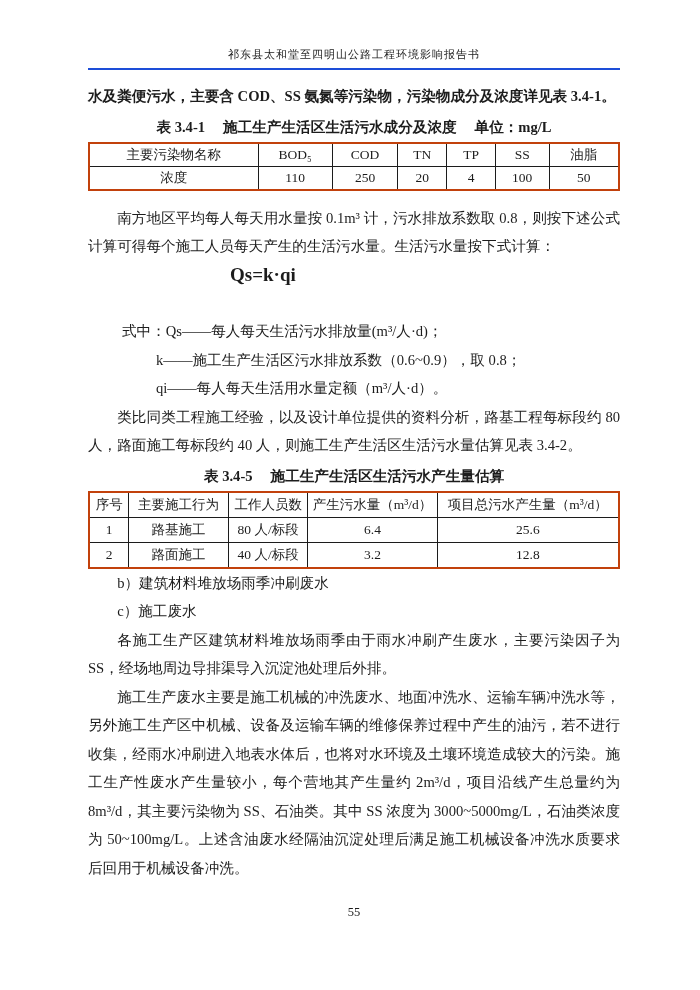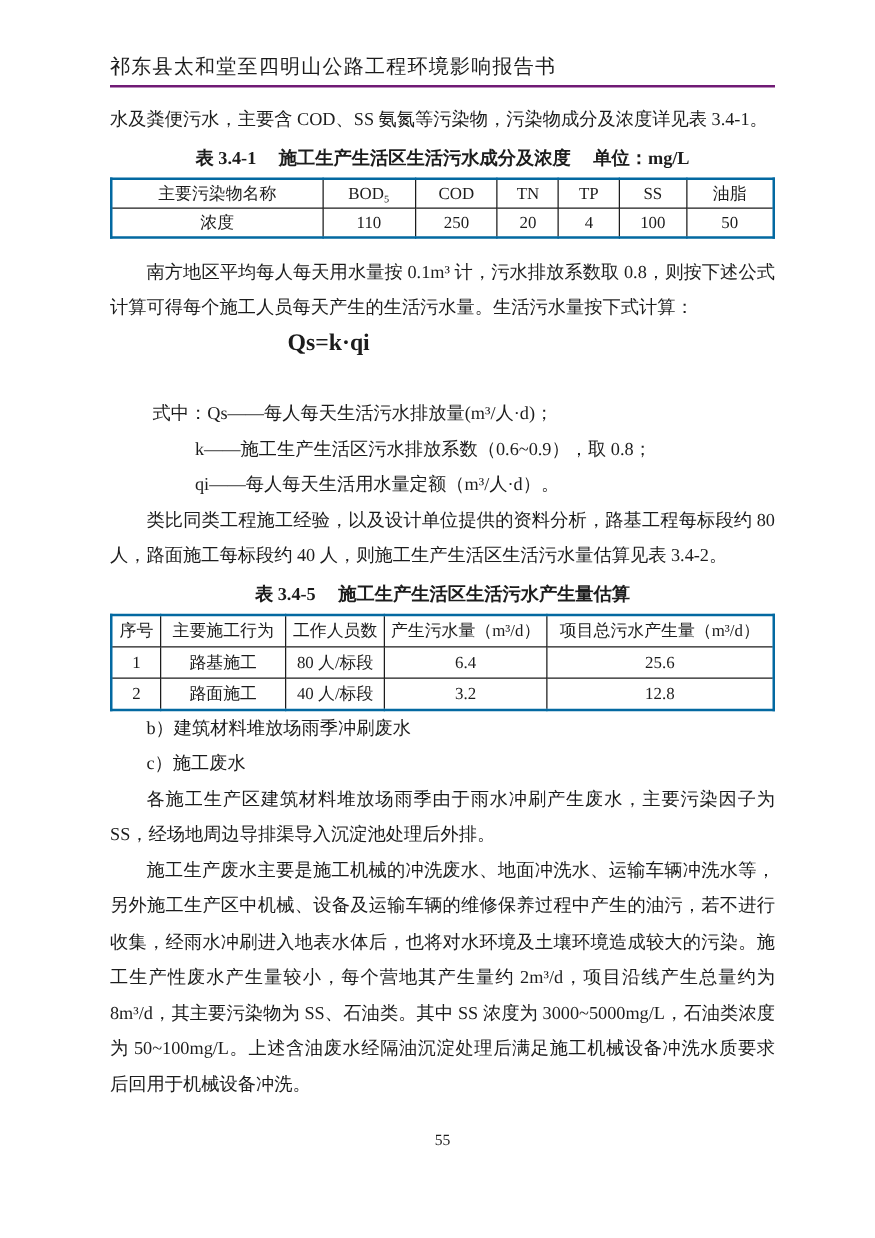--- a/index.html
+++ b/index.html
@@ -9,55 +9,55 @@
     height: 990px;
     margin: 0 auto;
     background: #ffffff;
     box-sizing: border-box;
     padding: 46px 80px 0 88px;
     font-family: "Liberation Serif", "DejaVu Serif", serif;
     color: #1c1c1c;
   }
   
   .doc-header {
-    text-align: left;
-    font-size: 16px;
+    text-align: center;
+    font-size: 11px;
     line-height: 16px;
     letter-spacing: 1px;
     padding-bottom: 6px;
-    border-bottom: 2px solid #701a75;
+    border-bottom: 2px solid #1d4ed8;
   }
   
   .para {
     margin: 0;
     font-size: 14.6px;
     line-height: 28.5px;
     text-align: justify;
     text-justify: inter-ideograph;
   }
   .indent { text-indent: 2em; }
-  .mt-intro   { margin-top: 12px; }
+  .mt-intro   { margin-top: 12px; font-weight: bold; }
   .mt-block   { margin-top: 13px; }
   .mt-section { }
   
   .table-title {
     margin-top: 4px;
     font-size: 14.6px;
     font-weight: bold;
     line-height: 24px;
     text-align: center;
     white-space: nowrap;
   }
   .table-title .gap { display: inline-block; width: 18px; }
   
   table.data-table {
     width: 100%;
     margin-top: 3px;
     border-collapse: collapse;
-    border: 2px solid #0369a1;
+    border: 2px solid #c2410c;
     font-size: 13.5px;
     table-layout: fixed;
   }
   table.data-table th, table.data-table td {
     border: 1px solid #1c1c1c;
     font-weight: normal;
     text-align: center;
     vertical-align: middle;
     height: 22px;
     padding: 0 2px;

